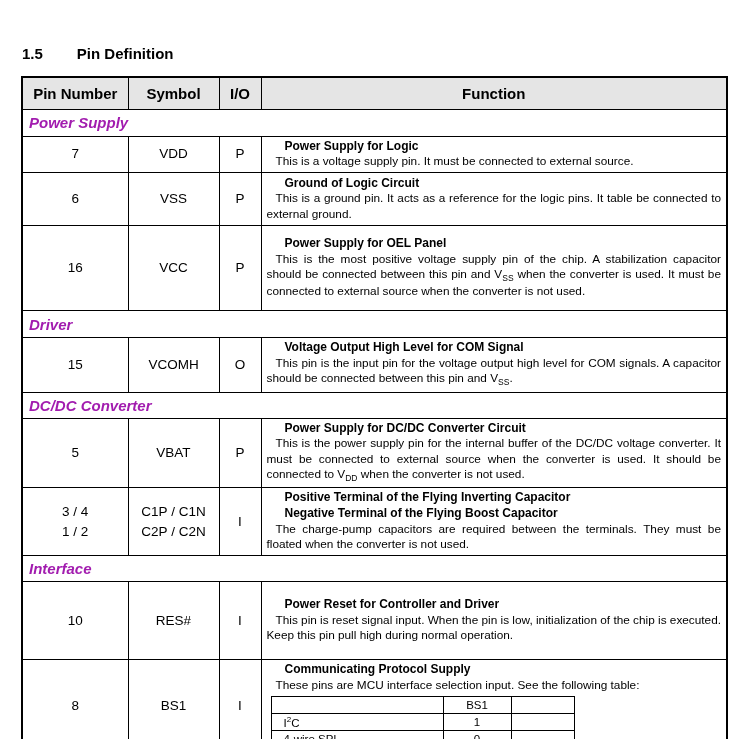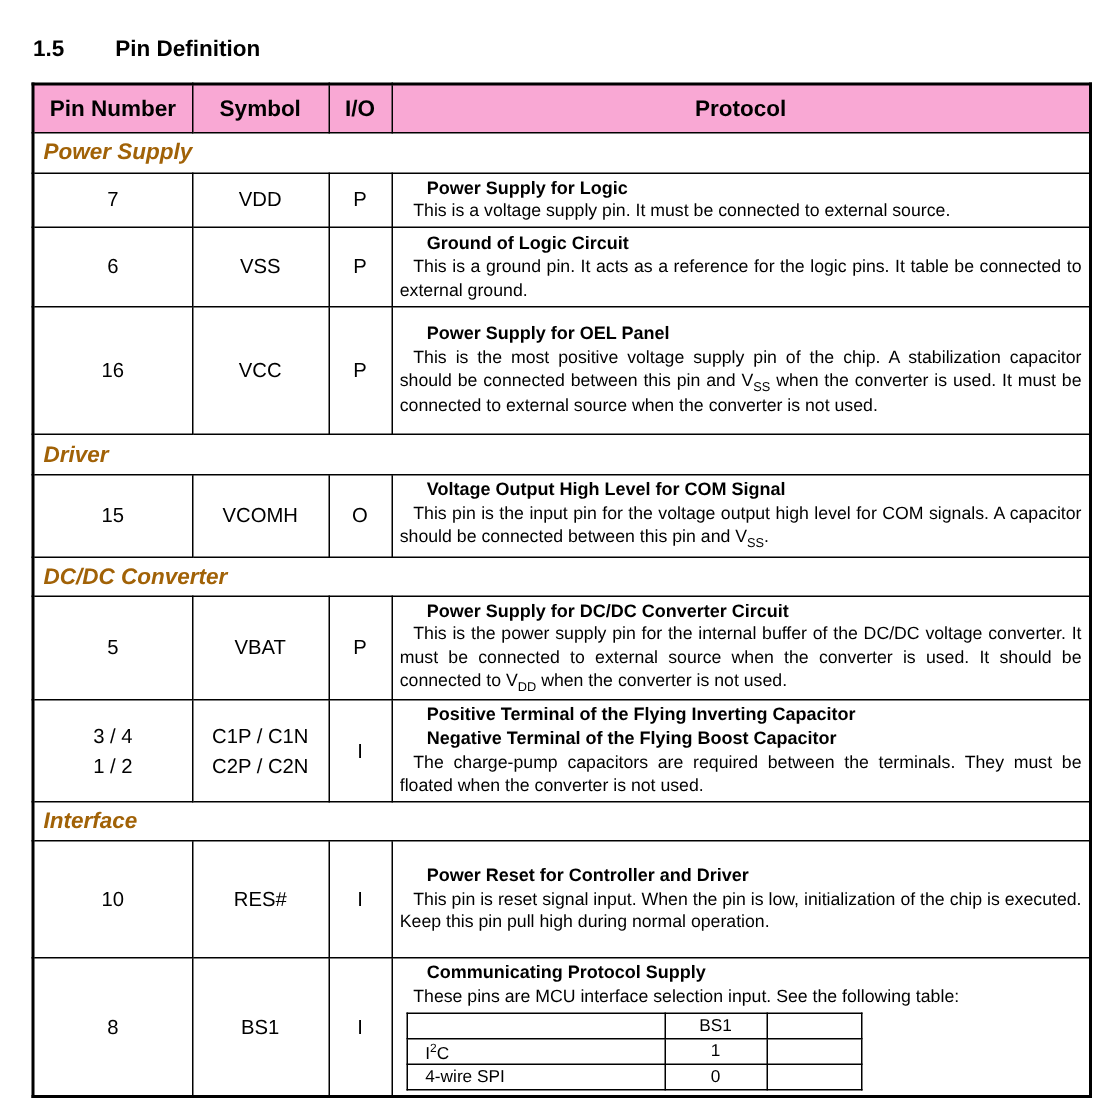--- a/index.html
+++ b/index.html
@@ -4,31 +4,31 @@
 <style>
   * { margin:0; padding:0; box-sizing:border-box; }
   html,body { background:#ffffff; }
   .page {
     width:739px; height:739px; background:#fff; overflow:hidden;
     font-family:"Liberation Sans","DejaVu Sans",sans-serif; color:#000;
     position:relative;
   }
   .doc-heading {
     display:flex; gap:34px; padding:24px 0 0 22px;
-    font-size:15px; font-weight:bold; color:#000;
+    font-size:15px; font-weight:bold; color:#000;margin-top:21px;
   }
   table.pin-table {
     border-collapse:collapse; table-layout:fixed;
     width:705px; margin:14px 0 0 21px;
     border:2px solid #000;
   }
   .pin-table th, .pin-table td { border:1px solid #000; vertical-align:middle; }
-  thead th { font-size:15px; font-weight:bold; text-align:center; height:32px; background:#f9a8d4; }
+  thead th { font-size:15px; font-weight:bold; text-align:center; height:32px; background:#e5e5e5; }
   tr.section-row td {
-    color:#a16207; font-style:italic; font-weight:bold;
+    color:#a21caf; font-style:italic; font-weight:bold;
     font-size:15px; padding:2px 6px;
   }
   td.c-pin, td.c-sym, td.c-io { text-align:center; font-size:13.5px; line-height:1.5; }
   td.c-fn { padding:2px 5px 3px 5px; }
   .fn-title { font-weight:bold; font-size:12px; line-height:1.3;margin-left:18px; }
   .fn-body  { font-size:11.8px; line-height:1.3; text-align:justify; text-indent:9px; }
   sub.sb { font-size:8.5px; }
   sup.sp { font-size:8px; }
   .h27{height:27px} .h35{height:35px} .h53{height:53px} .h85{height:85px}
   .h51{height:51px} .h26{height:26px} .h61{height:61px} .h66{height:66px}
@@ -56,21 +56,21 @@
       <col style="width:106px">
         <col style="width:91px">
         <col style="width:42px">
         <col style="width:466px">
     </colgroup>
     <thead>
       <tr>
         <th>Pin Number</th>
         <th>Symbol</th>
         <th>I/O</th>
-        <th>Protocol</th>
+        <th>Function</th>
       </tr>
     </thead>
     <tbody>
 
       <tr class="section-row h27">
         <td colspan="4">Power Supply</td>
       </tr>
 
       <tr class="h35">
         <td class="c-pin">7</td>

